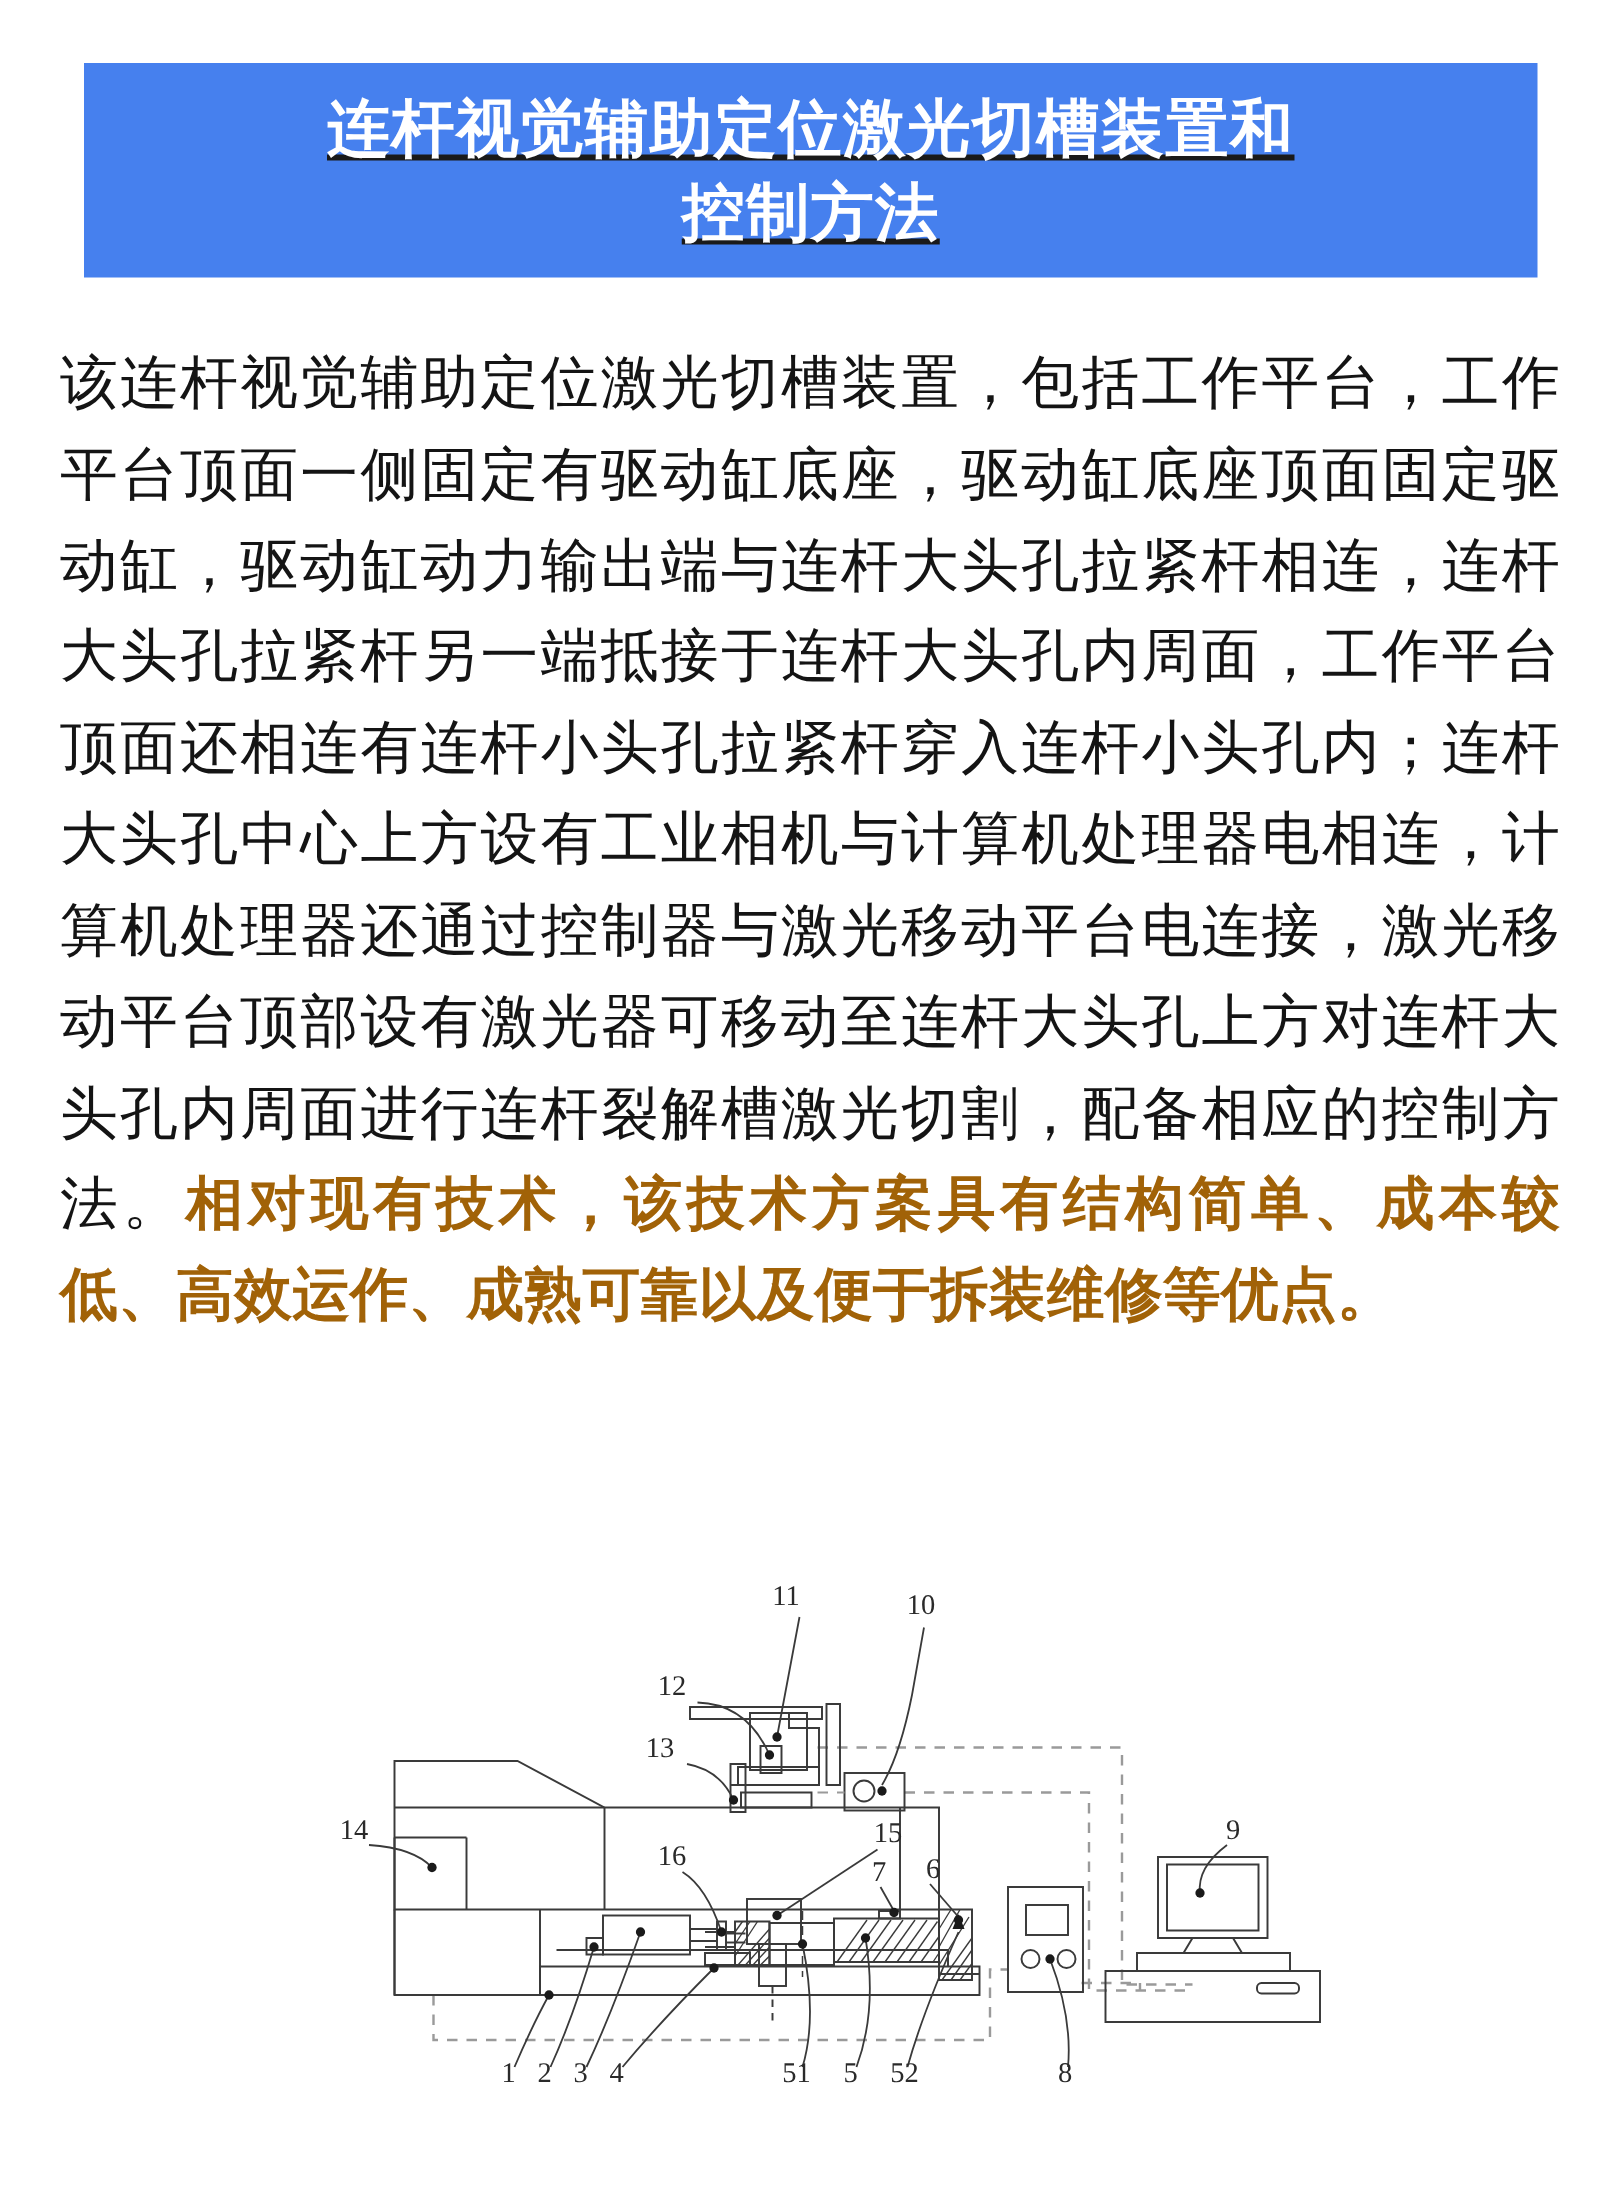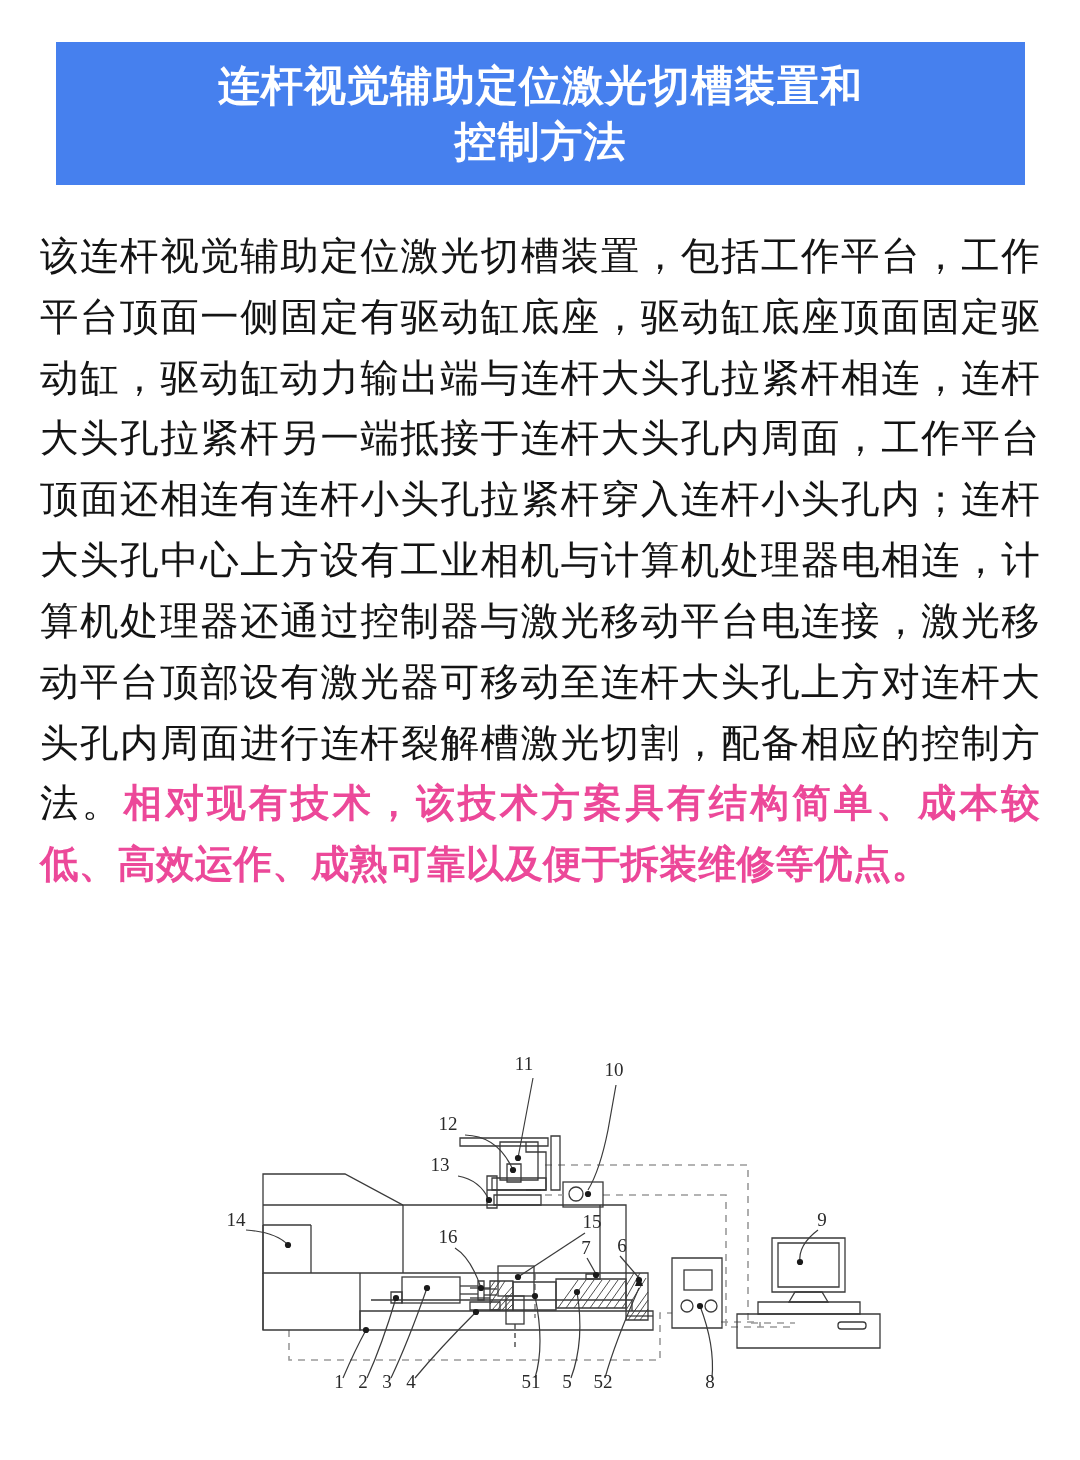--- a/index.html
+++ b/index.html
@@ -22,20 +22,21 @@
     position: absolute;
     left: 56px;
     top: 42px;
     width: 969px;
     height: 143px;
     background: #4680ee;
     display: flex;
     align-items: center;
     justify-content: center;
     box-sizing: border-box;
+    text-decoration: underline;
   }
   .title-text {
     color: #ffffff;
     font-size: 42px;
     font-weight: 700;
     line-height: 1.32;
     text-align: center;
     letter-spacing: 1px;
     white-space: pre-line;
     font-family: "Liberation Sans", "DejaVu Sans", sans-serif;
@@ -49,21 +50,21 @@
     width: 1000px;
     font-size: 38.5px;
     line-height: 1.58;
     letter-spacing: 0.2px;
     text-align: justify;
     text-justify: inter-ideograph;
     color: #141414;
     font-weight: 500;
   }
   .article-body .seg-black { color: #141414; }
-  .article-body .seg-blue  { color: #ec4899; font-weight: 700; }
+  .article-body .seg-blue  { color: #a16207; font-weight: 700; }
 
   
   .figure-wrap {
     position: absolute;
     left: 0px;
     top: 1030px;
     width: 896px;
     height: 400px;
   }
   .figure-wrap svg { display: block; }

